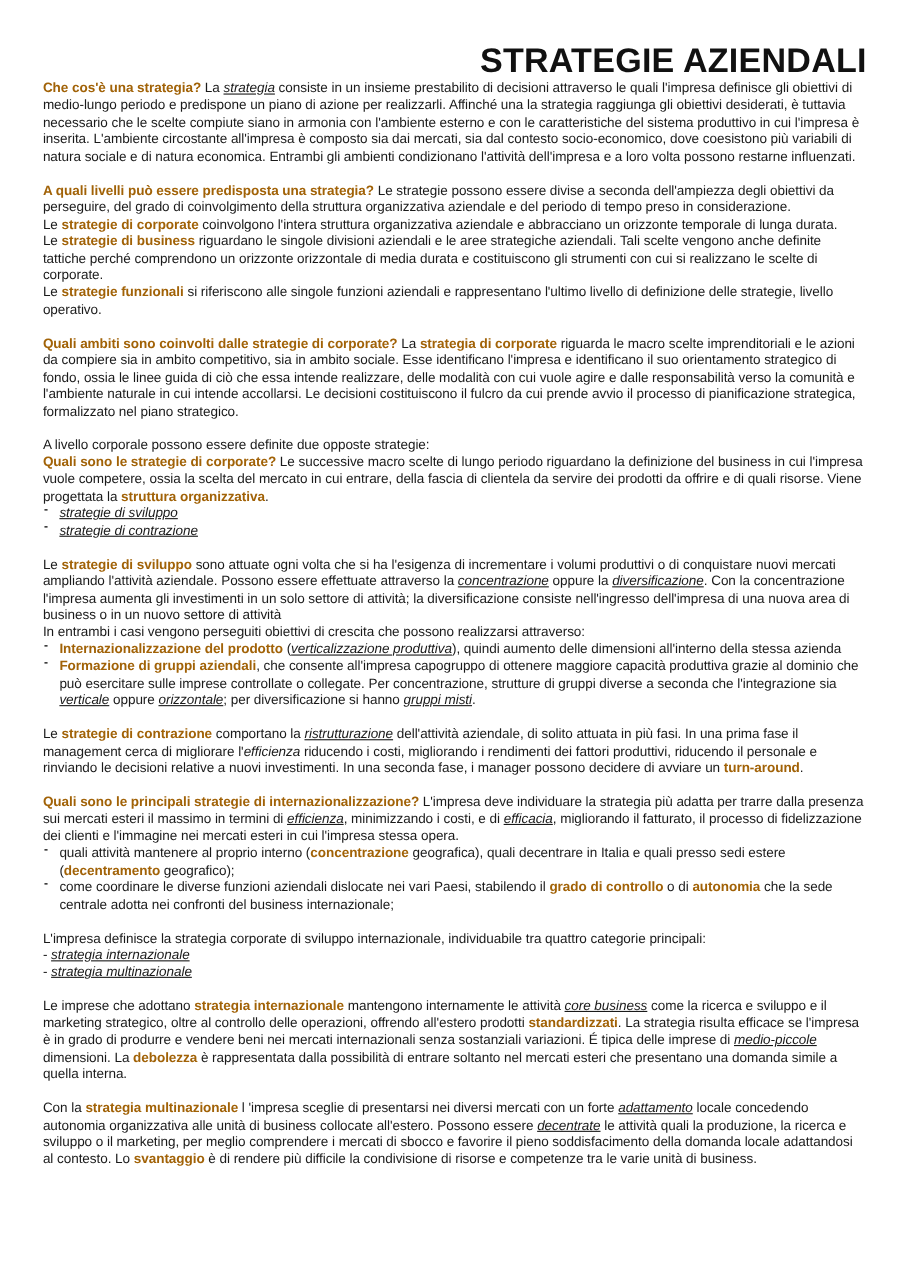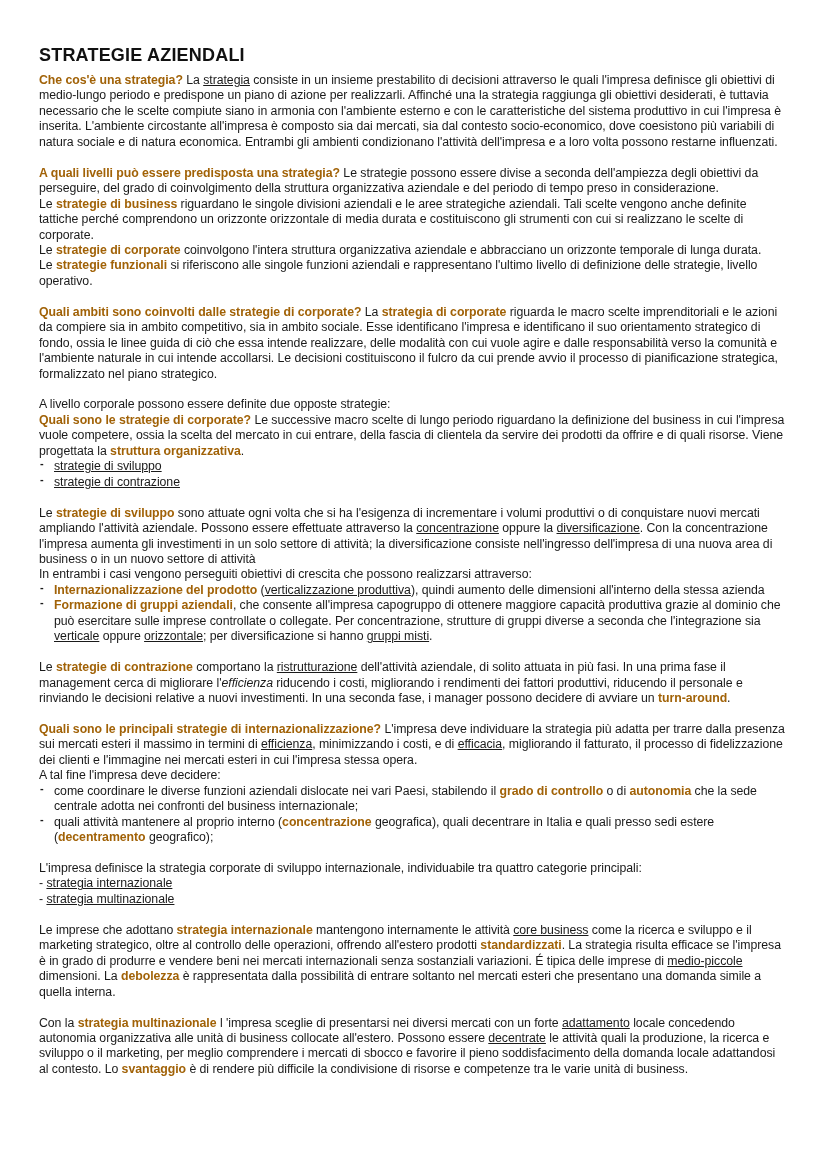--- a/index.html
+++ b/index.html
@@ -9,52 +9,52 @@
     color: #1a1a1a;
   }
   .page {
     position: relative;
     padding: 40px 40px 0 39px;
     box-sizing: border-box;
     width: 828px;
   }
   h1 {
     font-family: "Liberation Sans", sans-serif;
-    font-size: 18px; font-weight: bold; text-align: left;
+    font-size: 31px; font-weight: bold; text-align: right;
     margin: 0 0 3px 0; letter-spacing: 0.2px; color: #111;
     line-height: 30px;
   }
   p, .line, li {
     font-size: 12.3px; line-height: 15.45px; margin: 0;
     letter-spacing: -0.05px;
   }
   .para { margin: 0 0 15.45px 0; }
   b { font-weight: bold; color: #a16207; }
-  .u { text-decoration: underline; }
+  .u { font-style: italic; text-decoration: underline; }
   ul.dash { list-style: none; padding: 0; margin: 0; }
   ul.dash li { position: relative; padding-left: 15px; }
   ul.dash li::before {
     content: "-"; position: absolute; left: 1px; top: -3px; font-weight: bold;
     font-size: 11px;
   }
   ul.plain { list-style: none; padding: 0; margin: 0; }
   ul.plain li::before { content: "- "; }
 </style>
 </head>
 <body>
 
 <div class="page">
   <h1>STRATEGIE AZIENDALI</h1>
 
   <p class="para"><b>Che cos'è una strategia?</b><span> La </span><span class="u">strategia</span><span> consiste in un insieme prestabilito di decisioni attraverso le quali l'impresa definisce gli obiettivi di medio-lungo periodo e predispone un piano di azione per realizzarli. Affinché una la strategia raggiunga gli obiettivi desiderati, è tuttavia necessario che le scelte compiute siano in armonia con l'ambiente esterno e con le caratteristiche del sistema produttivo in cui l'impresa è inserita. L'ambiente circostante all'impresa è composto sia dai mercati, sia dal contesto socio-economico, dove coesistono più variabili di natura sociale e di natura economica. Entrambi gli ambienti condizionano l'attività dell'impresa e a loro volta possono restarne influenzati.</span></p>
 
   <div class="para">
     <p><b>A quali livelli può essere predisposta una strategia?</b><span> Le strategie possono essere divise a seconda dell'ampiezza degli obiettivi da perseguire, del grado di coinvolgimento della struttura organizzativa aziendale e del periodo di tempo preso in considerazione.</span></p>
+    <p><span>Le </span><b>strategie di corporate</b><span> coinvolgono l'intera struttura organizzativa aziendale e abbracciano un orizzonte temporale di lunga durata.</span></p>
     <p><span>Le </span><b>strategie di business</b><span> riguardano le singole divisioni aziendali e le aree strategiche aziendali. Tali scelte vengono anche definite tattiche perché comprendono un orizzonte orizzontale di media durata e costituiscono gli strumenti con cui si realizzano le scelte di corporate.</span></p>
-    <p><span>Le </span><b>strategie di corporate</b><span> coinvolgono l'intera struttura organizzativa aziendale e abbracciano un orizzonte temporale di lunga durata.</span></p>
     <p><span>Le </span><b>strategie funzionali</b><span> si riferiscono alle singole funzioni aziendali e rappresentano l'ultimo livello di definizione delle strategie, livello operativo.</span></p>
   </div>
 
   <p class="para"><b>Quali ambiti sono coinvolti dalle strategie di corporate?</b><span> La </span><b>strategia di corporate</b><span> riguarda le macro scelte imprenditoriali e le azioni da compiere sia in ambito competitivo, sia in ambito sociale. Esse identificano l'impresa e identificano il suo orientamento strategico di fondo, ossia le linee guida di ciò che essa intende realizzare, delle modalità con cui vuole agire e dalle responsabilità verso la comunità e l'ambiente naturale in cui intende accollarsi. Le decisioni costituiscono il fulcro da cui prende avvio il processo di pianificazione strategica, formalizzato nel piano strategico.</span></p>
 
   <div class="para">
     <p>A livello corporale possono essere definite due opposte strategie:</p>
     <p><b>Quali sono le strategie di corporate?</b><span> Le successive macro scelte di lungo periodo riguardano la definizione del business in cui l'impresa vuole competere, ossia la scelta del mercato in cui entrare, della fascia di clientela da servire dei prodotti da offrire e di quali risorse. Viene progettata la </span><b>struttura organizzativa</b><span>.</span></p>
     <ul class="dash">
       <li><span class="u">strategie di sviluppo</span></li>
@@ -68,24 +68,23 @@
     <ul class="dash">
       <li><b>Internazionalizzazione del prodotto</b><span> (</span><span class="u">verticalizzazione produttiva</span><span>), quindi aumento delle dimensioni all'interno della stessa azienda</span></li>
       <li><b>Formazione di gruppi aziendali</b><span>, che consente all'impresa capogruppo di ottenere maggiore capacità produttiva grazie al dominio che può esercitare sulle imprese controllate o collegate. Per concentrazione, strutture di gruppi diverse a seconda che l'integrazione sia </span><span class="u">verticale</span><span> oppure </span><span class="u">orizzontale</span><span>; per diversificazione si hanno </span><span class="u">gruppi misti</span><span>.</span></li>
     </ul>
   </div>
 
   <p class="para"><span>Le </span><b>strategie di contrazione</b><span> comportano la </span><span class="u">ristrutturazione</span><span> dell'attività aziendale, di solito attuata in più fasi. In una prima fase il management cerca di migliorare l'</span><i>efficienza</i><span> riducendo i costi, migliorando i rendimenti dei fattori produttivi, riducendo il personale e rinviando le decisioni relative a nuovi investimenti. In una seconda fase, i manager possono decidere di avviare un </span><b>turn-around</b><span>.</span></p>
 
   <div class="para">
     <p><b>Quali sono le principali strategie di internazionalizzazione?</b><span> L'impresa deve individuare la strategia più adatta per trarre dalla presenza sui mercati esteri il massimo in termini di </span><span class="u">efficienza</span><span>, minimizzando i costi, e di </span><span class="u">efficacia</span><span>, migliorando il fatturato, il processo di fidelizzazione dei clienti e l'immagine nei mercati esteri in cui l'impresa stessa opera.</span></p>
-    <p>A tal fine l'impresa deve decidere:</p>
     <ul class="dash">
+      <li><span>quali attività mantenere al proprio interno (</span><b>concentrazione</b><span> geografica), quali decentrare in Italia e quali presso sedi estere (</span><b>decentramento</b><span> geografico);</span></li>
       <li><span>come coordinare le diverse funzioni aziendali dislocate nei vari Paesi, stabilendo il </span><b>grado di controllo</b><span> o di </span><b>autonomia</b><span> che la sede centrale adotta nei confronti del business internazionale;</span></li>
-      <li><span>quali attività mantenere al proprio interno (</span><b>concentrazione</b><span> geografica), quali decentrare in Italia e quali presso sedi estere (</span><b>decentramento</b><span> geografico);</span></li>
     </ul>
   </div>
 
   <div class="para">
     <p>L'impresa definisce la strategia corporate di sviluppo internazionale, individuabile tra quattro categorie principali:</p>
     <ul class="plain">
       <li><span class="u">strategia internazionale</span></li>
       <li><span class="u">strategia multinazionale</span></li>
     </ul>
   </div>

